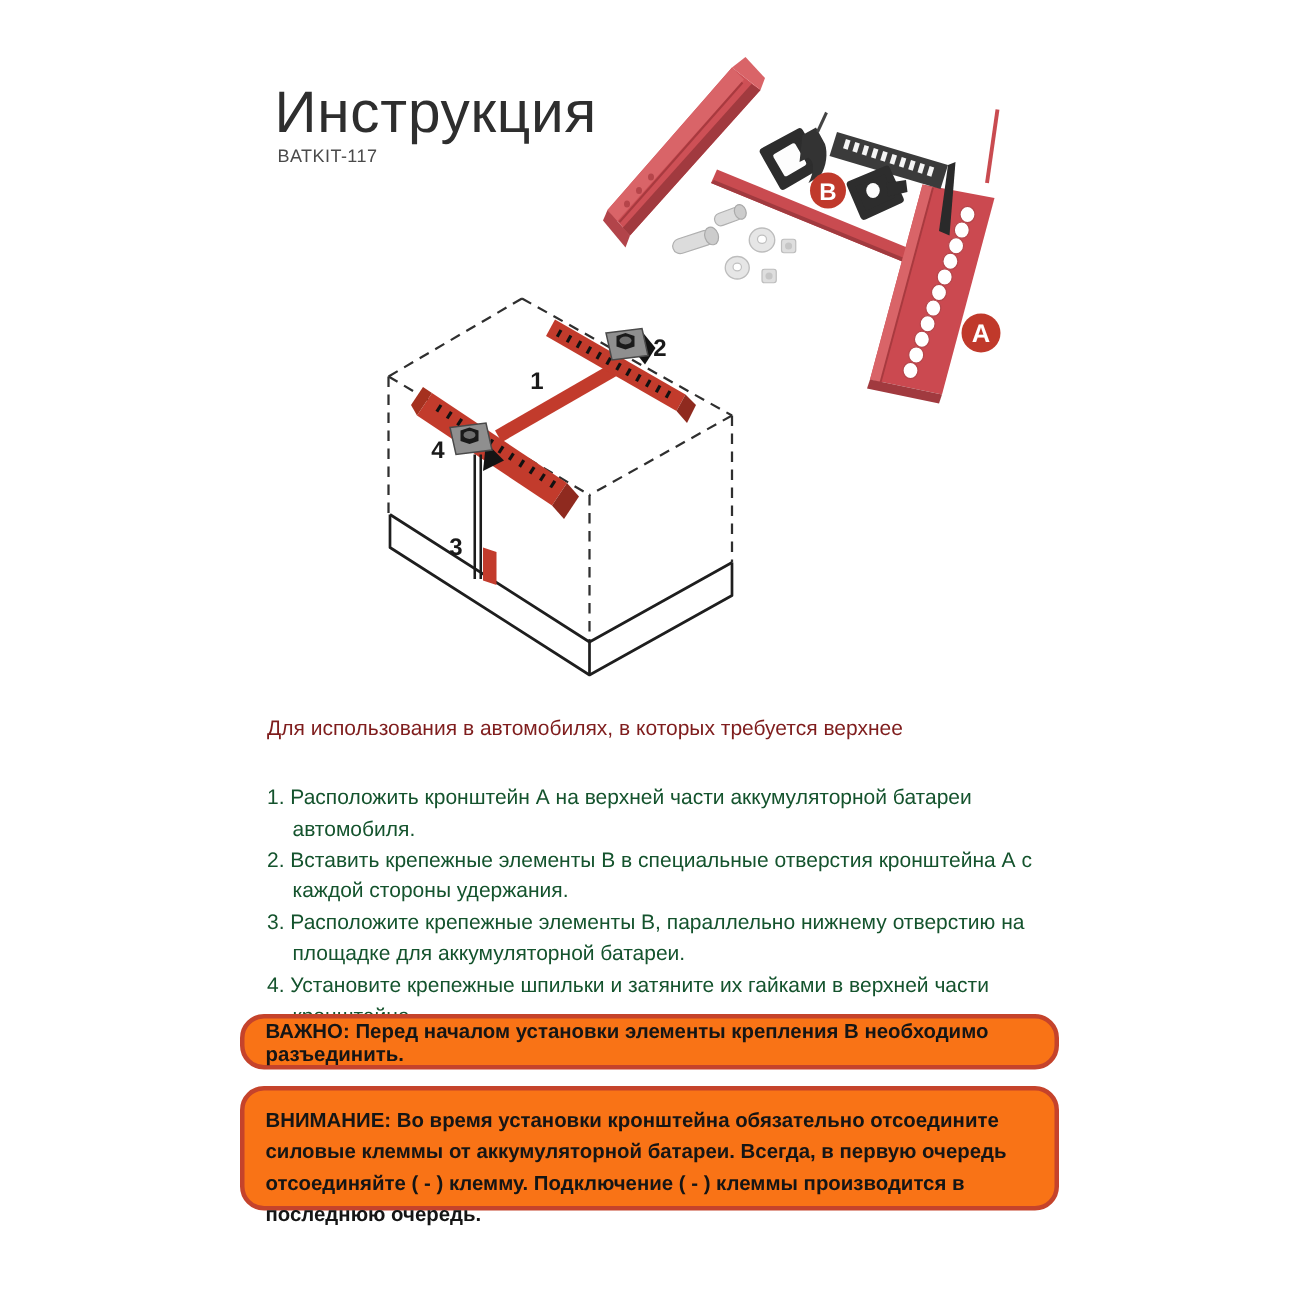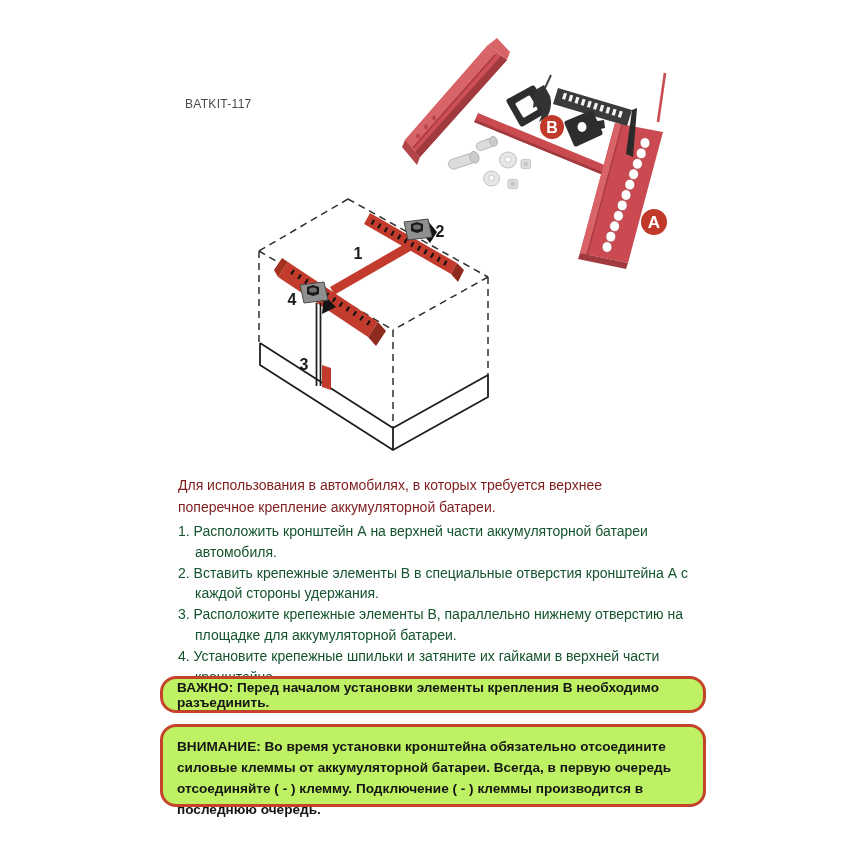--- a/index.html
+++ b/index.html
@@ -28,40 +28,41 @@
 
   .steps {
     position:absolute; left:178px; top:521px; width:552px;
     font-size:14px; line-height:20.8px; color:#14532d;
   }
   .step { padding-left:17px; text-indent:-17px; }
 
   .warnbox {
     position:absolute; left:160px; width:546px;
     border:3px solid var(--warning-border,#c5432b);
-    border-radius:16px; background:#bef264;
+    border-radius:16px; background:#f97316;
     font-weight:700; color:#151515; font-size:13.6px;
   }
   .warnbox.important { top:676px; height:37px; display:flex; align-items:center; padding:0 14px; }
   .warnbox.attention { top:724px; height:83px; padding:9px 32px 0 14px; line-height:21px; }
   .warn-label { font-weight:700; }
   .warn-text  { font-weight:700; }
 
   svg text.badge-letter {
     font-family:"Liberation Sans", sans-serif; font-weight:700; fill:#ffffff;
   }
   svg text.callout {
     font-family:"Liberation Sans", sans-serif; font-weight:700; fill:#1a1a1a; font-size:16px;
   }
 </style>
 </head>
 <body>
 
 <div class="page">
 
+  <div class="title">Инструкция</div>
   <div class="subtitle">BATKIT-117</div>
 
   <svg class="photo-svg" width="320" height="250" viewBox="0 0 320 250">
 
     <g>
       <polygon points="85,87 219,142 215,151 81,96" fill="#c94b50"></polygon>
       <polygon points="83,94 217,149 215,151 81,96" fill="#a13a3f"></polygon>
     </g>
 
     <g>
@@ -237,21 +238,20 @@
     </g>
 
     <text class="callout" x="120" y="76" text-anchor="middle">1</text>
     <text class="callout" x="202" y="54" text-anchor="middle">2</text>
     <text class="callout" x="66" y="187" text-anchor="middle">3</text>
     <text class="callout" x="54" y="122" text-anchor="middle">4</text>
   </svg>
 
   <div class="intro">
     <div>Для использования в автомобилях, в которых требуется верхнее</div>
-    <div>поперечное крепление аккумуляторной батареи.</div>
   </div>
 
   <div class="steps">
     <div class="step">1. Расположить кронштейн А на верхней части аккумуляторной батареи автомобиля.</div>
     <div class="step">2. Вставить крепежные элементы В в специальные отверстия кронштейна А с каждой стороны удержания.</div>
     <div class="step">3. Расположите крепежные элементы В, параллельно нижнему отверстию на площадке для аккумуляторной батареи.</div>
     <div class="step">4. Установите крепежные шпильки и затяните их гайками в верхней части кронштейна.</div>
     <div class="step">5. Убедитесь в том, что аккумуляторная батарея надежно зафиксирована.</div>
   </div>
 

